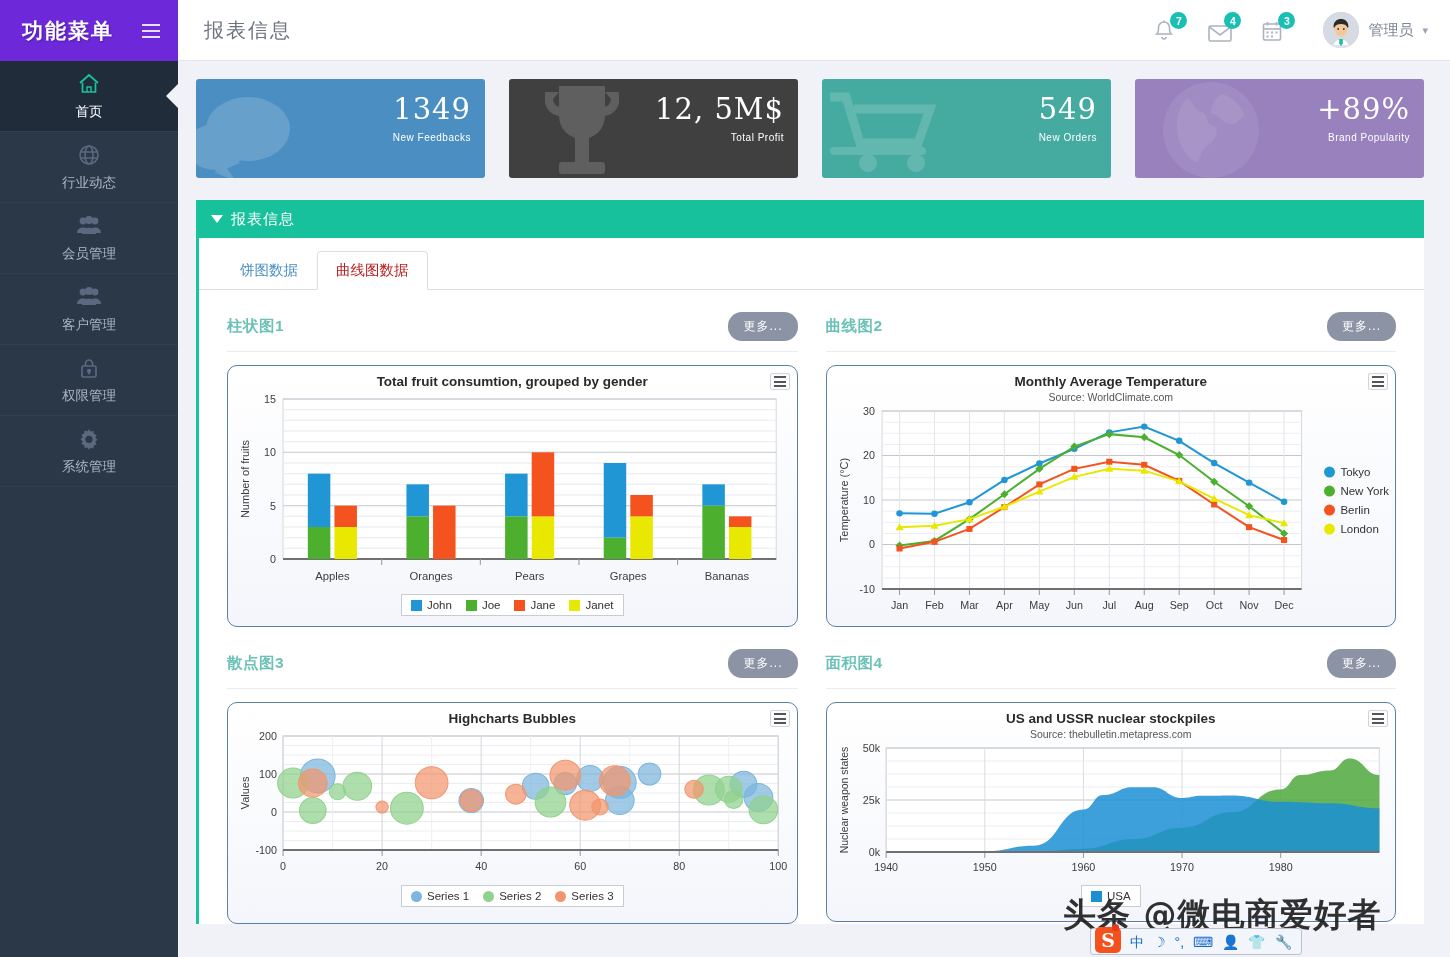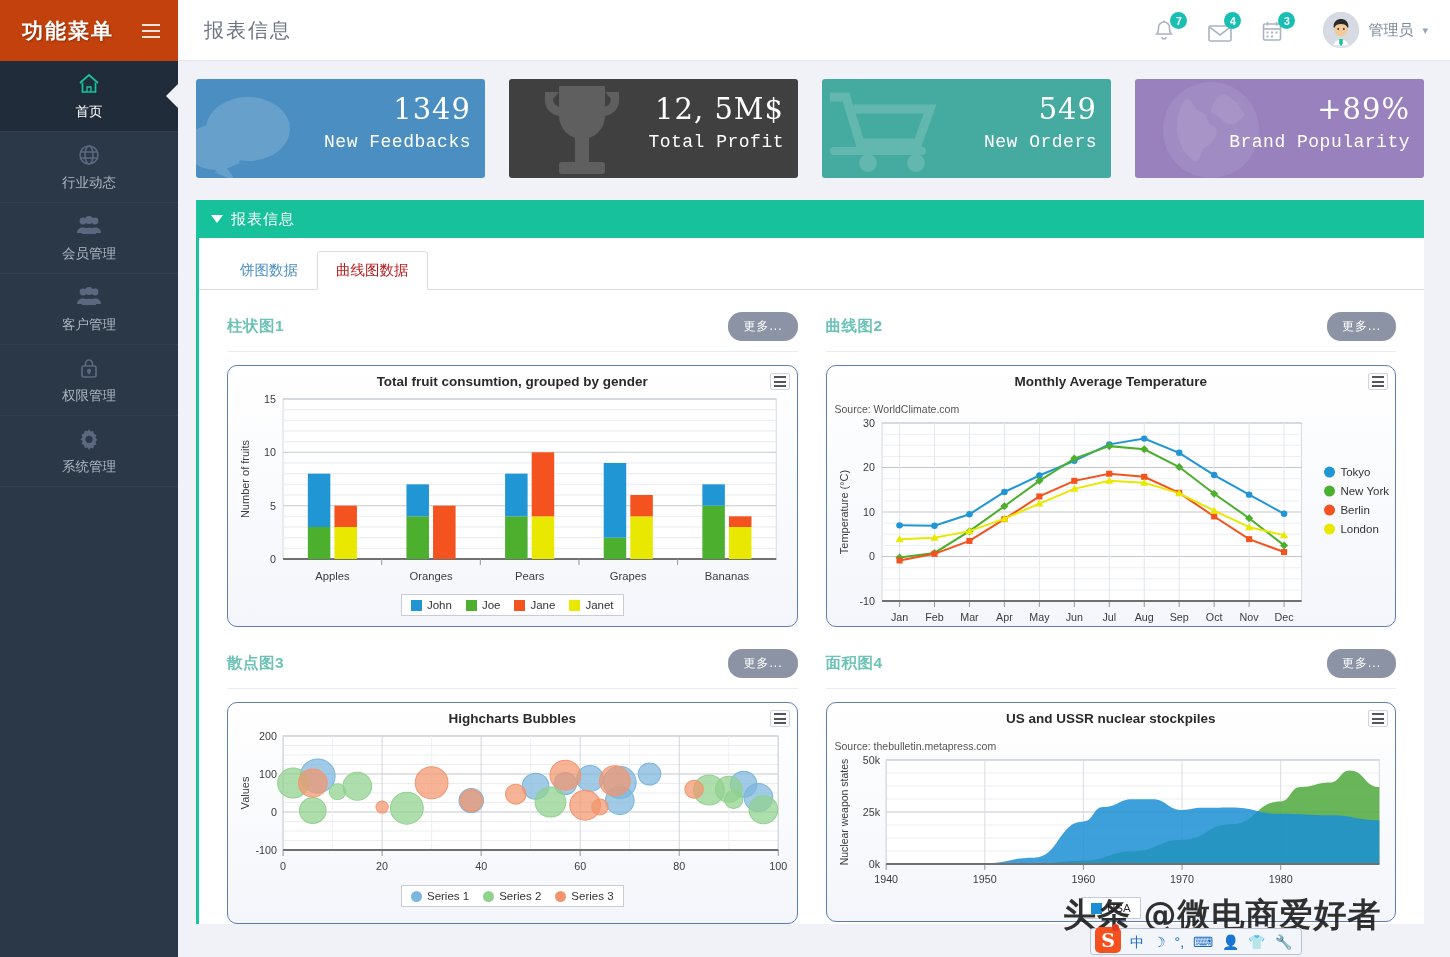--- a/index.html
+++ b/index.html
@@ -10,21 +10,21 @@
     overflow: hidden;
     position: relative;
   }
 
   
   #sidebar {
     position: absolute; left: 0; top: 0; width: 178px; height: 957px;
     background: #2b3847;
   }
   #brand {
-    height: 61px; background: #c2410c; color: #fff;
+    height: 61px; background: #6d28d9; color: #fff;
     display: flex; align-items: center; justify-content: space-between;
     padding: 0 18px 0 22px;
   }
   #brand-title {
     font-size: 21px; font-weight: bold; letter-spacing: 2px;
     text-shadow: 1px 1px 2px rgba(0,0,0,.28);
   }
   #hamburger { display: flex; flex-direction: column; gap: 4px; cursor: pointer; opacity: .85; }
   #hamburger i { display: block; width: 18px; height: 2px; background: #fff; }
 
@@ -75,21 +75,21 @@
   }
 
   
   #stats { display: flex; gap: 24px; }
   .stat {
     flex: 1; height: 99px; border-radius: 3px; position: relative;
     overflow: hidden; color: #fff; cursor: pointer;
   }
   .stat-txt { position: absolute; right: 14px; top: 16px; text-align: right; }
   .stat-num { font-family: "DejaVu Serif", serif; font-size: 29px; line-height: 1; letter-spacing: 1px; }
-  .stat-lbl { font-family: Liberation Mono, monospace; font-size: 18px; margin-top: 8px; letter-spacing: .5px; }
+  .stat-lbl { font-family: Liberation Sans, sans-serif; font-size: 10px; margin-top: 8px; letter-spacing: .5px; }
   .stat-bg { position: absolute; left: -6px; bottom: -16px; opacity: .16; }
 
   
   #panel { margin-top: 22px; background: #fff; border-left: 3px solid #19c39b; }
   #panel-head {
     background: #17c19b; color: #fff; height: 38px;
     display: flex; align-items: center; gap: 8px; padding-left: 12px;
     font-size: 15px; letter-spacing: 1px;
   }
   #panel-head .tri {
@@ -115,21 +115,21 @@
     font-family: "Liberation Sans", sans-serif; letter-spacing: 1px;
   }
   .cell-body { border-top: 1px solid #e9ecf1; padding-top: 13px; }
 
   .chart-box {
     border: 1px solid #5b7fae; border-radius: 10px;
     background: linear-gradient(180deg,#ffffff 0%,#f4f6fb 100%);
     position: relative; padding: 8px 8px 6px 8px;
   }
   .chart-title { text-align: center; font-size: 13.5px; font-weight: bold; color: #2a2a2a; }
-  .chart-sub { font-size: 10.5px; color: #555; margin-top: 14px; }
+  .chart-sub { text-align: center; font-size: 10.5px; color: #555; margin-top: 2px; }
   .burger-btn {
     position: absolute; right: 7px; top: 7px; width: 20px; height: 17px;
     border: 1px solid #cfd4dd; background: #fbfbfd; border-radius: 2px;
     display: flex; flex-direction: column; justify-content: center; gap: 2.5px;
     align-items: center; cursor: pointer;
   }
   .burger-btn i { width: 12px; height: 2px; background: #555; display: block; }
 
   .legend { display: flex; justify-content: center; gap: 14px; margin-top: 5px; }
   .legend-box { border: 1px solid #c7ccd6; background: #fff; padding: 4px 9px; display: flex; gap: 14px; }

